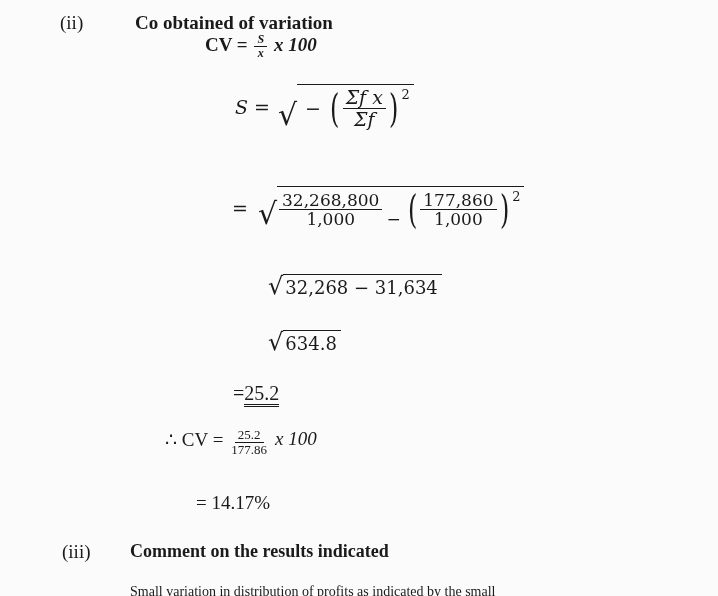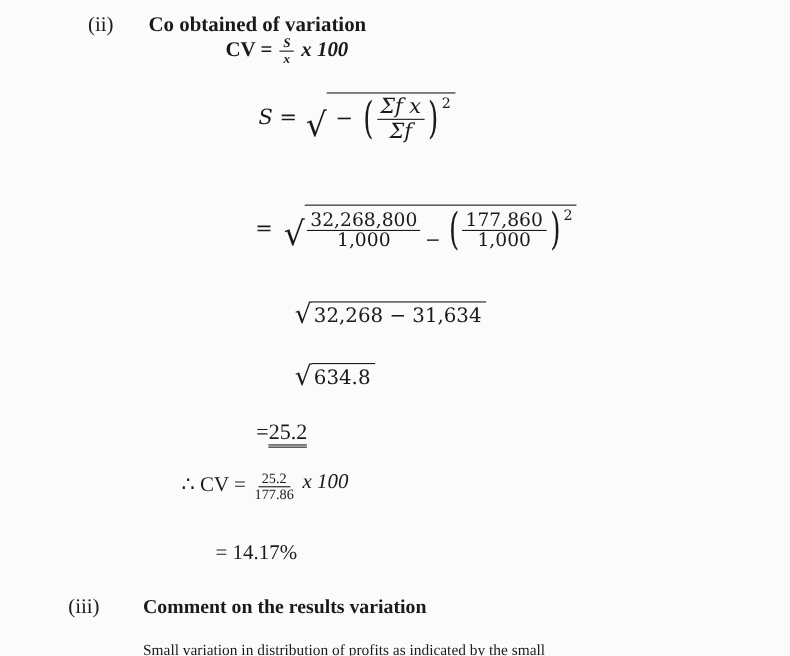--- a/index.html
+++ b/index.html
@@ -22,21 +22,21 @@
     .sqrt-wrap { display: inline-flex; align-items: stretch; }
     .rad-sign { font-size: 30px; line-height: 1; display: flex; align-items: flex-end; }
     .rad-body { border-top: 1.5px solid #1a1a1a; padding: 2px 4px 0 2px; display: inline-flex; align-items: center; }
     .paren { font-size: 40px; font-weight: 200; line-height: 1; display: inline-block; transform: scaleX(0.6); }
     .sup { font-size: 13px; vertical-align: super; }
     .underline2 { border-bottom: 3px double #1a1a1a; }
   </style>
 </head>
 <body>
 
-<div class="abs label" style="left:80px; top:12px;text-align:center;">(ii)</div>
+<div class="abs label" style="left:60px; top:12px;text-align:center;">(ii)</div>
 <div class="abs heading" style="left:135px; top:12px;">Co obtained of variation</div>
 
 <div class="abs txt" style="left:205px; top:33px;font-weight:bold;">
   <span>CV =</span>
   <span class="frac" style="font-size:12px; margin:0 2px;">
     <span class="num ital">S</span>
     <span class="den ital">x</span>
   </span>
   <span class="ital">x 100</span>
 </div>
@@ -103,14 +103,14 @@
   <span class="frac" style="font-size:13px; margin:0 5px;">
     <span class="num">25.2</span>
     <span class="den">177.86</span>
   </span>
   <span class="ital">x 100</span>
 </div>
 
 <div class="abs txt" style="left:196px; top:492px;">= 14.17%</div>
 
 <div class="abs label" style="left:62px; top:541px;">(iii)</div>
-<div class="abs heading" style="left:130px; top:541px; font-size:18px;">Comment on the results variation</div>
+<div class="abs heading" style="left:130px; top:541px; font-size:18px;">Comment on the results indicated</div>
 <div class="abs txt" style="left:130px; top:536px; font-size:14px;margin-top:48px;">Small variation in distribution of profits as indicated by the small</div>
 
 </body></html>

